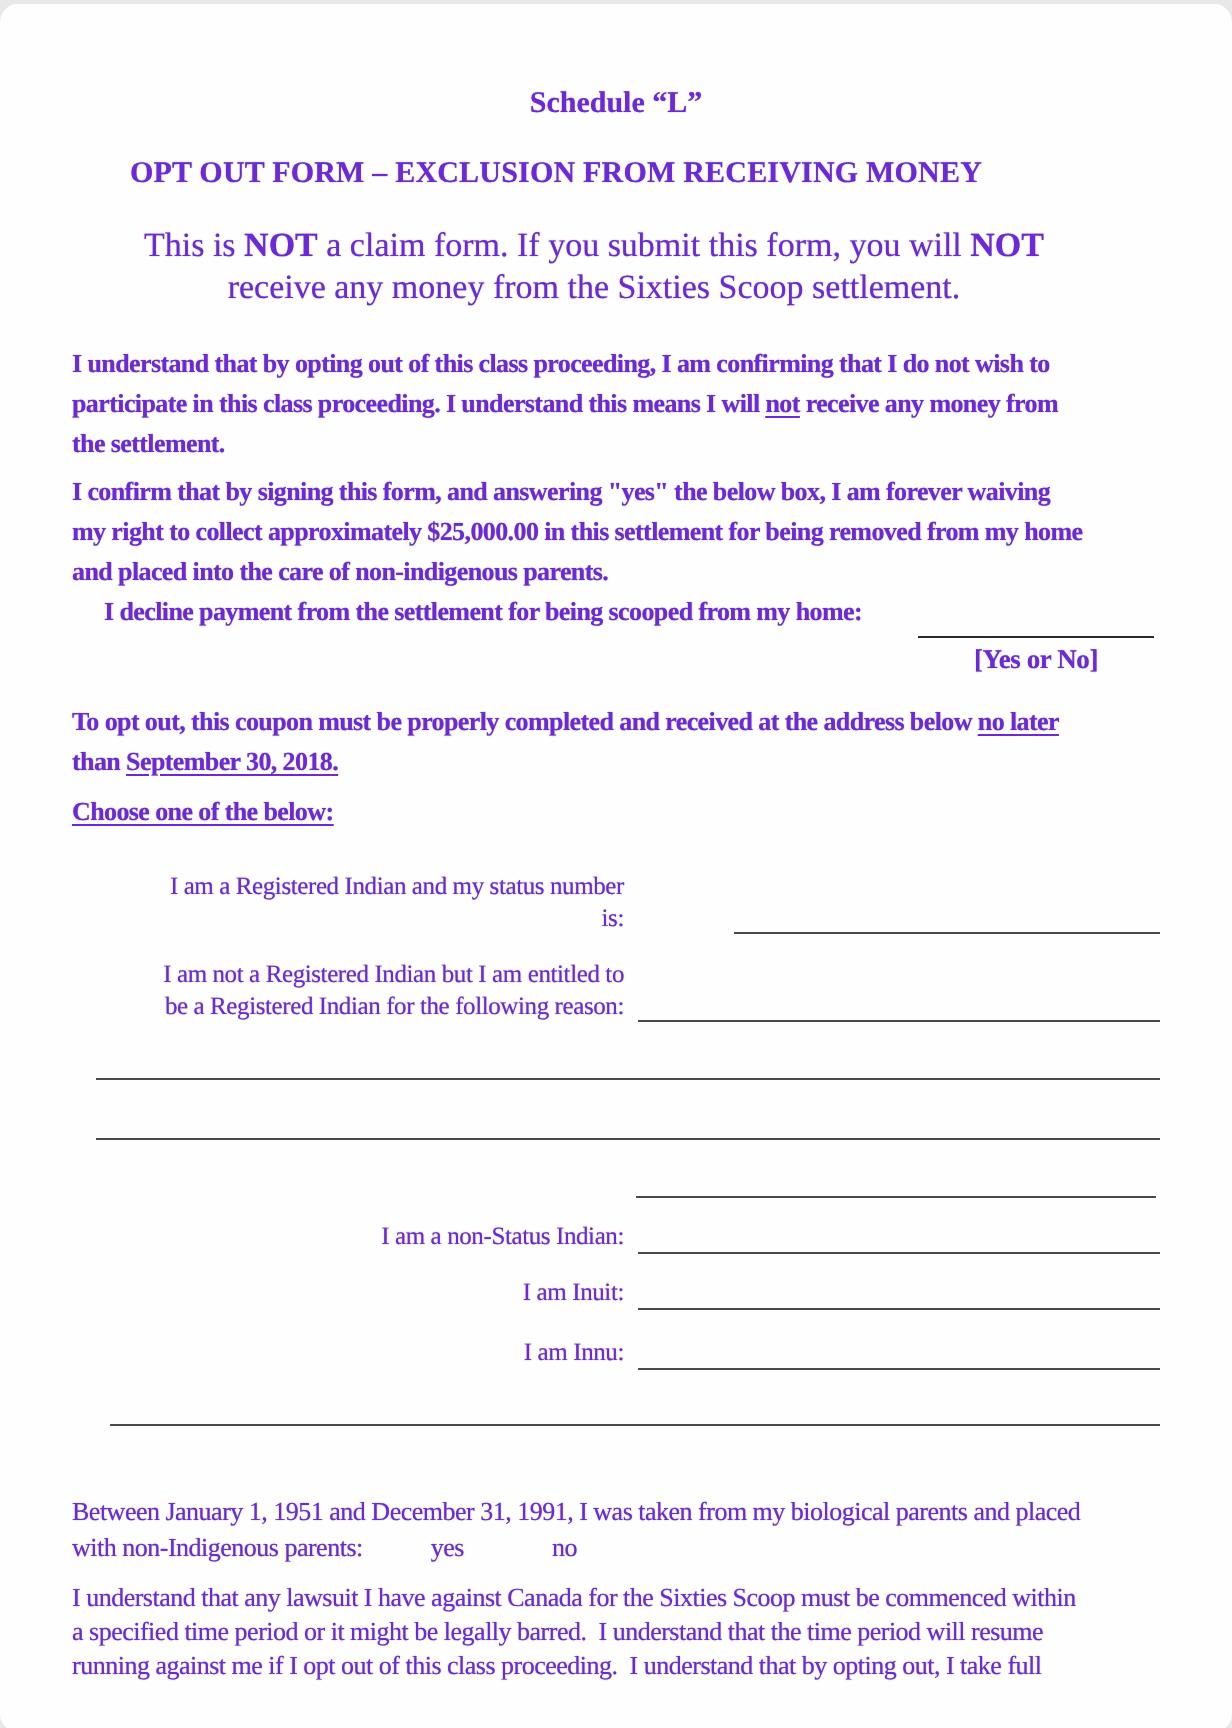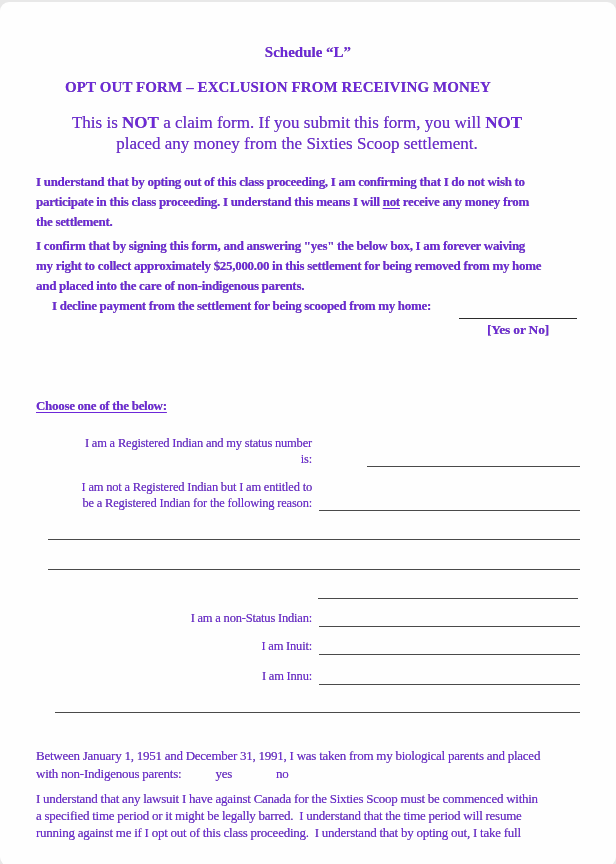--- a/index.html
+++ b/index.html
@@ -104,33 +104,34 @@
 </style>
 </head>
 <body>
 
 <div class="page">
 
   <div class="abs schedule-heading center">Schedule “L”</div>
 
   <div class="abs main-title center">OPT OUT FORM – EXCLUSION FROM RECEIVING MONEY</div>
 
-  <div class="abs subtitle center"><span>This is </span><b>NOT</b><span> a claim form.  If you submit this form, you will </span><b>NOT</b><br><span>placed any money from the Sixties Scoop settlement.</span></div>
+  <div class="abs subtitle center"><span>This is </span><b>NOT</b><span> a claim form.  If you submit this form, you will </span><b>NOT</b><br><span>receive any money from the Sixties Scoop settlement.</span></div>
 
   <div class="abs para bold p1"><span>I understand that by opting out of this class proceeding, I am confirming that I do not wish to</span><br><span>participate in this class proceeding. I understand this means I will </span><span class="u">not</span><span> receive any money from</span><br><span>the settlement.</span></div>
 
   <div class="abs para bold pre p2">I confirm that by signing this form, and answering "yes" the below box, I am forever waiving
 my right to collect approximately $25,000.00 in this settlement for being removed from my home
 and placed into the care of non-indigenous parents.</div>
 
   <div class="abs para bold decline">I decline payment from the settlement for being scooped from my home:</div>
 
   <div class="abs answer-line"></div>
   <div class="abs answer-hint">[Yes or No]</div>
 
+  <div class="abs para bold optout"><span>To opt out, this coupon must be properly completed and received at the address below </span><span class="u">no later</span><br><span>than </span><span class="u">September 30, 2018.</span></div>
 
   <div class="abs para bold choose"><span class="u">Choose one of the below:</span></div>
 
   <div class="abs form-row row-registered">
     <div class="row-label">I am a Registered Indian and my status number
 is:</div>
     <div class="row-line"></div>
   </div>
 
   <div class="abs form-row row-entitled">

